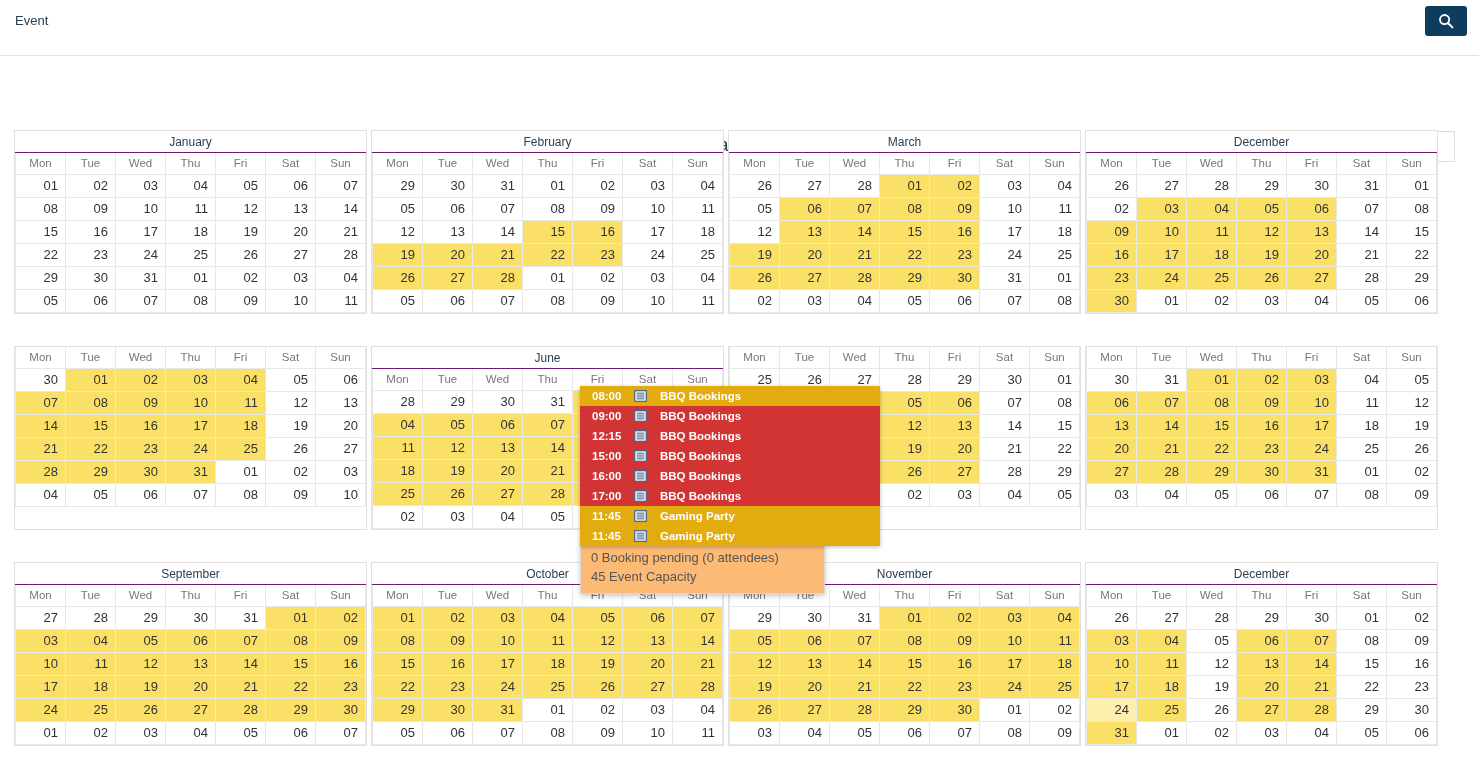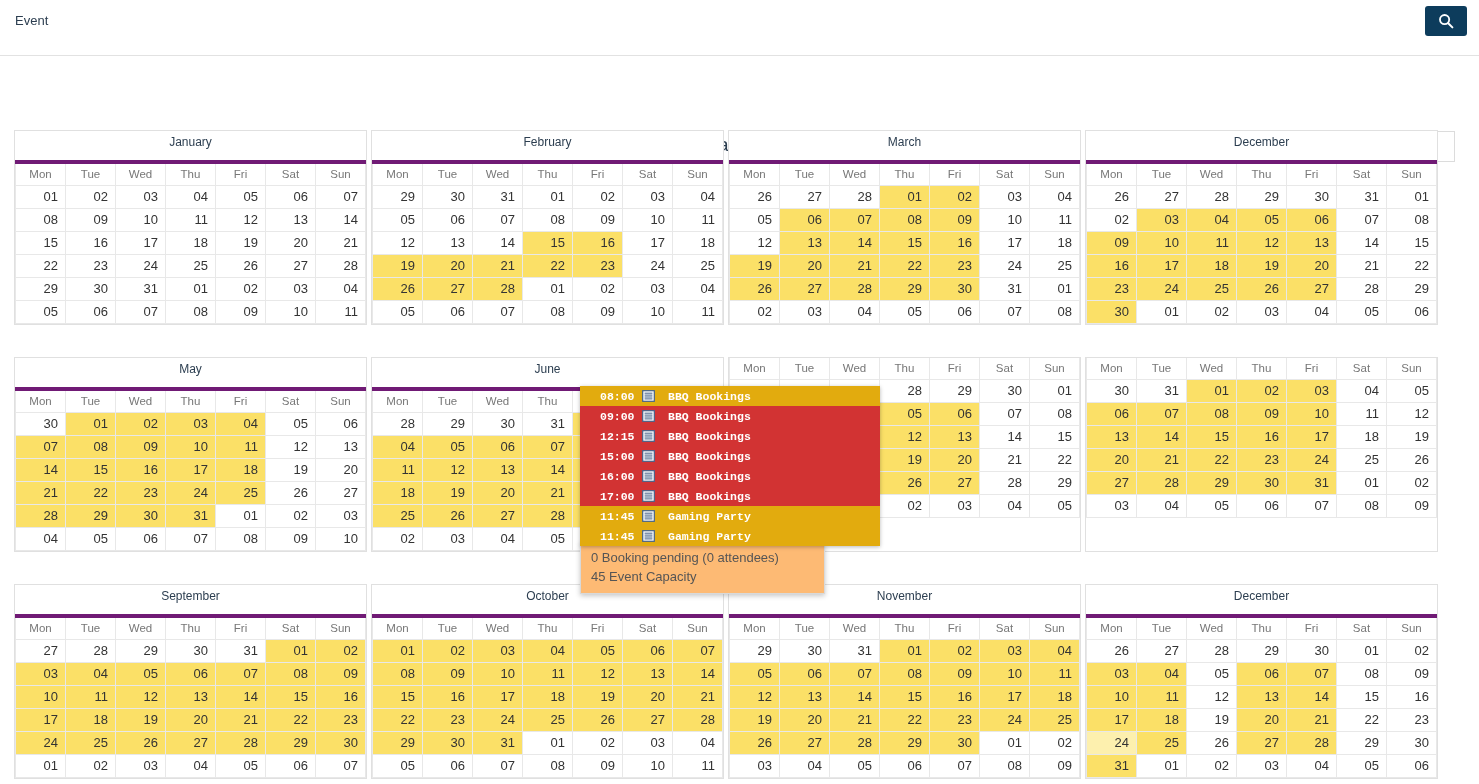--- a/index.html
+++ b/index.html
@@ -121,22 +121,22 @@
   }
   .month {
     width: 353px;
     border: 1px solid #e0e0e0;
     background: #fff;
   }
   .month-name {
     text-align: center;
     font-size: 12px;
     color: #2c3e50;
-    padding: 4px 0 11px;
-    border-bottom: 4px solid #701a75;
+    padding: 4px 0 3px;
+    border-bottom: 1px solid #701a75;
   }
   table.month-table {
     width: 100%;
     border-collapse: collapse;
     table-layout: fixed;
   }
   table.month-table th {
     font-size: 11.5px;
     font-weight: 400;
     color: #777;
@@ -163,26 +163,25 @@
     position: absolute;
     left: 580px; top: 256px;
     width: 300px;
     z-index: 40;
     box-shadow: 0 1px 4px rgba(0,0,0,.28);
   }
   .ev-row {
     display: flex;
     align-items: center;
     height: 20px;
-    padding: 0 20px;
+    padding: 0 12px;
     color: #fff;
     font-size: 11.5px;
     font-weight: bold;
     cursor: pointer;
-    font-family: Liberation Mono, monospace;
   }
   .ev-row.gold { background: #e2ab0e; }
   .ev-row.red  { background: #d23333; }
   .ev-time { width: 38px; flex: none; }
   .ev-icon { width: 20px; flex: none; display: flex; align-items: center; justify-content: center; }
   .ev-name { margin-left: 10px; }
 
   .tooltip {
     position: absolute;
     left: 580px; top: 412px;
@@ -539,21 +538,20 @@
               <td class="other">04</td>
               <td class="other">05</td>
               <td class="other">06</td>
             </tr>
           </tbody>
         </table>
       </div>
     </div>
   <div class="month-row" id="row-1">
       <div class="month">
-        <div class="month-name">May</div>
         <table class="month-table">
           <thead>
             <tr>
               <th>Mon</th>
               <th>Tue</th>
               <th>Wed</th>
               <th>Thu</th>
               <th>Fri</th>
               <th>Sat</th>
               <th>Sun</th>

